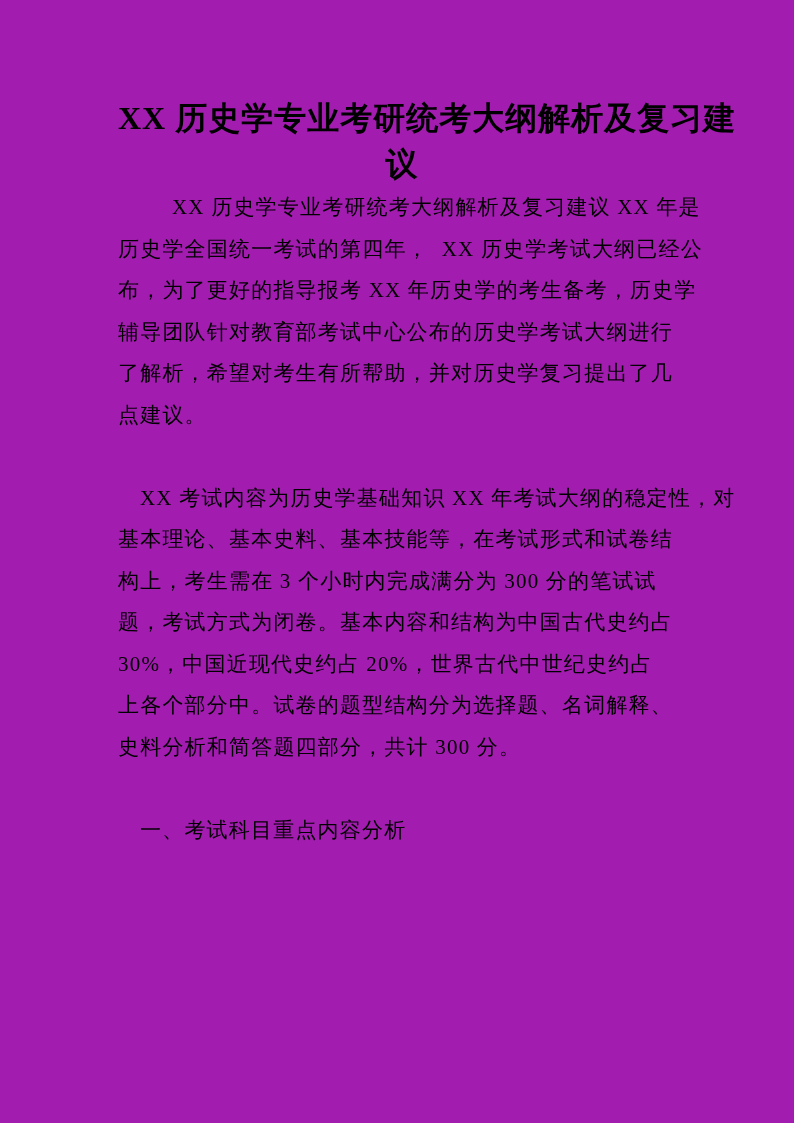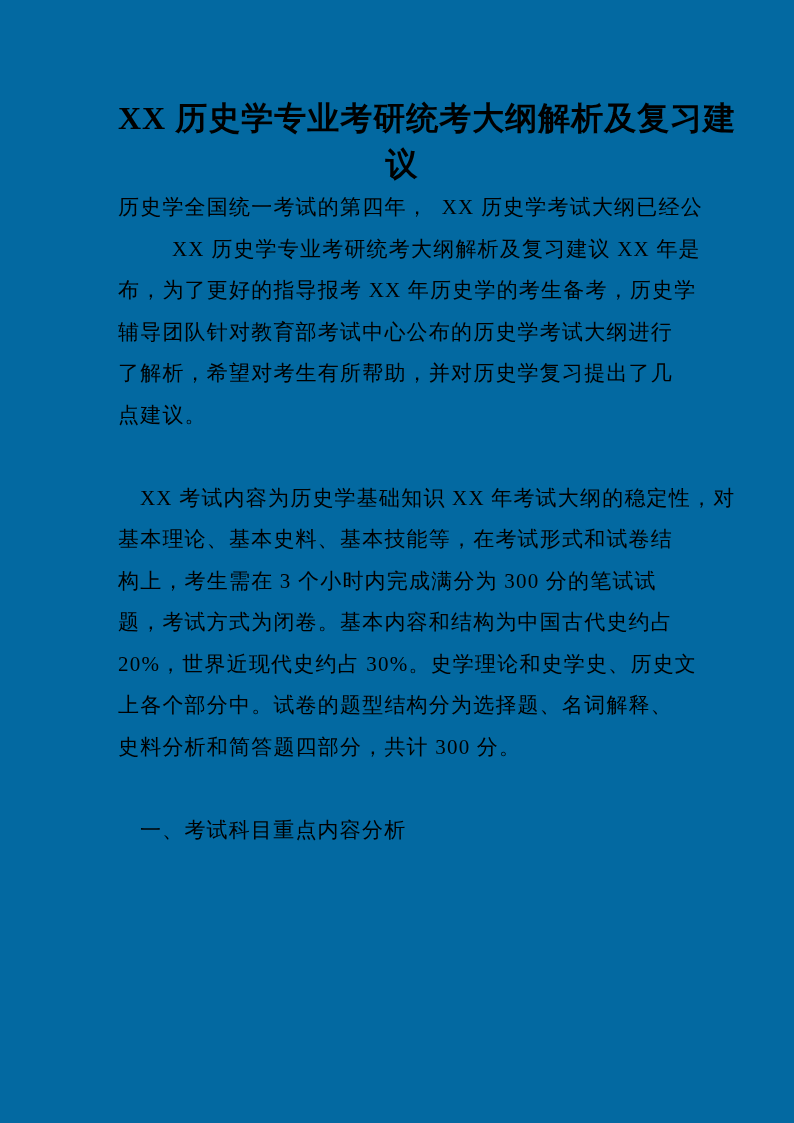--- a/index.html
+++ b/index.html
@@ -12,21 +12,21 @@
     background: #ffffff;
     color: #000000;
     overflow: hidden;
     font-family: "Liberation Serif", "DejaVu Serif", serif;
   }
   .page {
     box-sizing: border-box;
     width: 794px;
     height: 1123px;
     padding: 95px 108px 0 118px;
-    background: #0369a1;
+    background: #a21caf;
   }
   .title-block {
     margin: 0;
     font-weight: 700;
     text-align: center;
   }
   .title-line {
     font-size: 32px;
     line-height: 46px;
     letter-spacing: 1px;
@@ -49,36 +49,36 @@
 <body>
 
 <div class="page">
 
   <h1 class="title-block">
     <div class="title-line">XX 历史学专业考研统考大纲解析及复习建</div>
     <div class="title-line">议</div>
   </h1>
 
   <div class="para">
+    <div class="line ind-lg">XX 历史学专业考研统考大纲解析及复习建议 XX 年是</div>
     <div class="line">历史学全国统一考试的第四年，  XX 历史学考试大纲已经公</div>
-    <div class="line ind-lg">XX 历史学专业考研统考大纲解析及复习建议 XX 年是</div>
     <div class="line">布，为了更好的指导报考 XX 年历史学的考生备考，历史学</div>
     <div class="line">辅导团队针对教育部考试中心公布的历史学考试大纲进行</div>
     <div class="line">了解析，希望对考生有所帮助，并对历史学复习提出了几</div>
     <div class="line">点建议。</div>
   </div>
 
   <div class="gap"></div>
 
   <div class="para">
     <div class="line ind-sm">XX 考试内容为历史学基础知识 XX 年考试大纲的稳定性，对</div>
     <div class="line">基本理论、基本史料、基本技能等，在考试形式和试卷结</div>
     <div class="line">构上，考生需在 3 个小时内完成满分为 300 分的笔试试</div>
     <div class="line">题，考试方式为闭卷。基本内容和结构为中国古代史约占</div>
-    <div class="line">20%，世界近现代史约占 30%。史学理论和史学史、历史文</div>
+    <div class="line">30%，中国近现代史约占 20%，世界古代中世纪史约占</div>
     <div class="line">上各个部分中。试卷的题型结构分为选择题、名词解释、</div>
     <div class="line">史料分析和简答题四部分，共计 300 分。</div>
   </div>
 
   <div class="gap"></div>
 
   <div class="line ind-sm">一、考试科目重点内容分析</div>
 
 </div>
 

